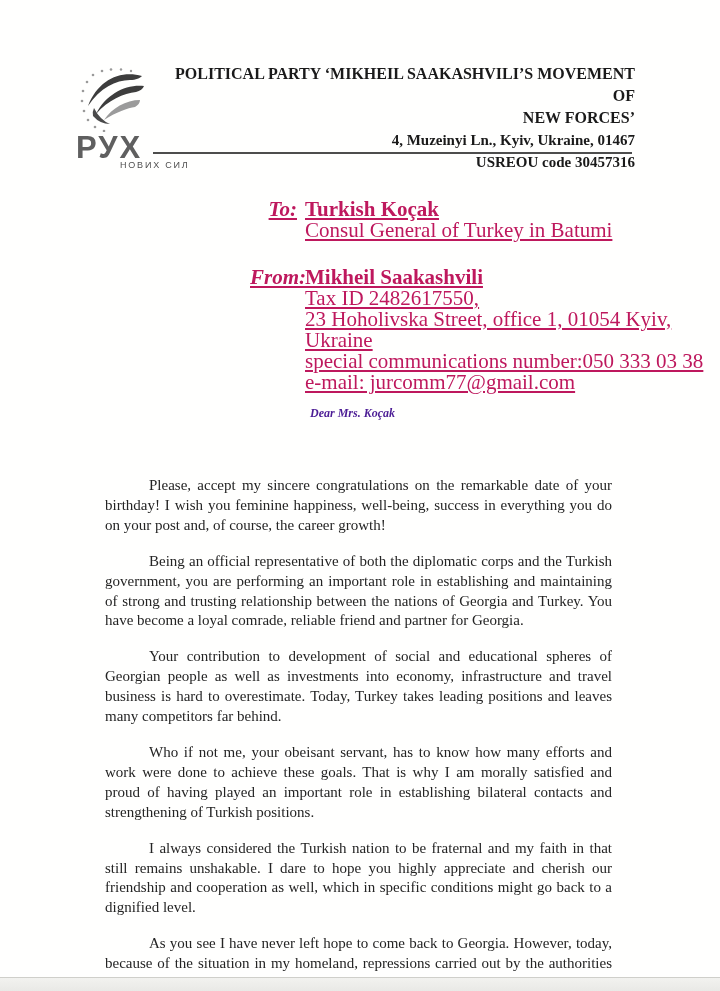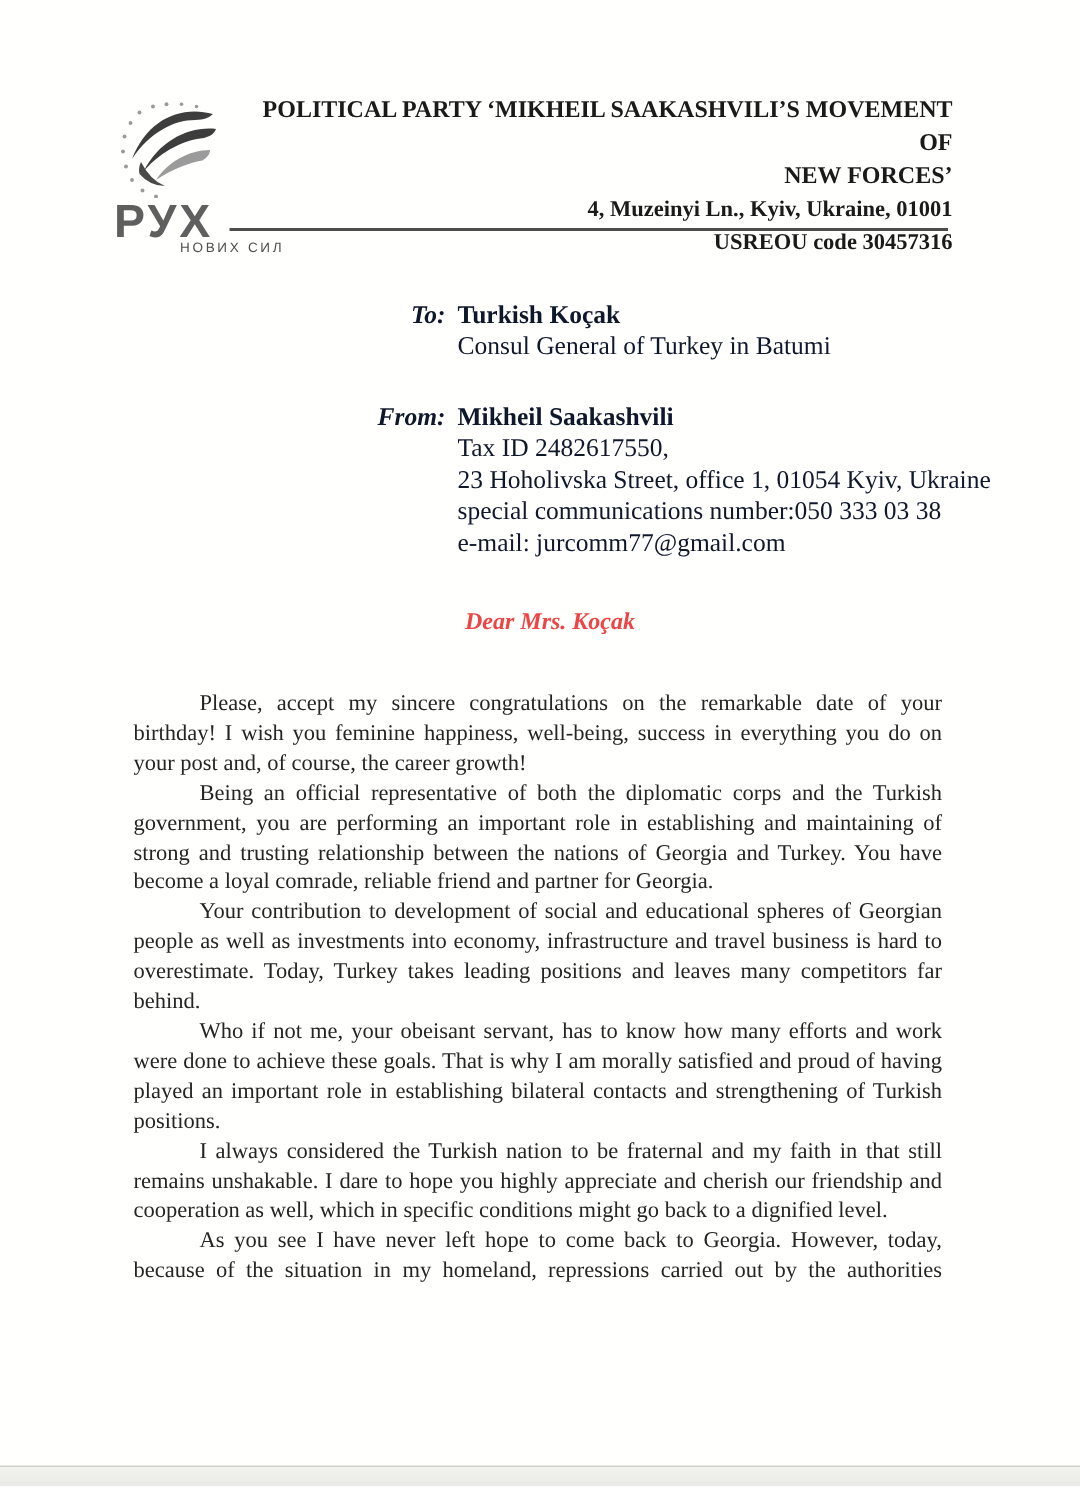--- a/index.html
+++ b/index.html
@@ -33,37 +33,37 @@
     text-align:right; font-weight:bold; color:#1a1a1a;
   }
   .org-name { font-size:16px; line-height:22px; }
   .org-addr, .org-code { font-size:15px; line-height:22px; }
   .lh-rule {
     position:absolute; left:153px; top:152px; width:479px; height:2px;
     background:#2e2e2e; opacity:.85;
   }
 
   
-  .addressing { position:absolute; left:250px; top:199px; font-size:17px; line-height:21px; color:#0f172a; }
+  .addressing { position:absolute; left:250px; top:199px; font-size:21px; line-height:21px; color:#be185d;text-decoration:underline; }
   .addr-row { display:flex; }
   .addr-row + .addr-row { margin-top:26px; }
   .addr-label { width:47px; text-align:right; font-weight:bold; font-style:italic; flex:none; }
   .addr-content { margin-left:8px; }
   .addr-name { font-weight:bold; }
 
   
   .salutation {
     position:absolute; left:310px; top:406px;
-    font-weight:bold; font-style:italic; font-size:16px; color:#ef4444;
+    font-weight:bold; font-style:italic; font-size:12px; color:#4c1d95;
   }
 
   
   .letter-body { position:absolute; left:89px; top:460px; width:539px; }
   .letter-body p {
-    margin:0; text-indent:44px; text-align:justify;
+    margin:16px; text-indent:44px; text-align:justify;
     font-size:15px; line-height:19.9px; color:#242424;
   }
   .letter-body p.continues { text-align-last:justify;font-family:Liberation Serif, serif; }
 
   
   .scan-edge-bottom {
     position:absolute; left:0; bottom:0; width:720px; height:13px;
     background:linear-gradient(to bottom,#f2f2ef,#e9e9e6);
     border-top:1px solid #cfcfca;
   }
@@ -95,21 +95,21 @@
         <path fill="#9b9b9b" d="M60,32 C46,32 32,40 24,52 C36,44 48,40 55,39 C58,37 60,35 60,32 Z"></path>
         <path fill="#4a4a4a" d="M14,40 Q20,52 30,56 Q20,56 13,48 Q12,44 14,40 Z"></path>
       </svg>
       <div class="logo-main">РУХ</div>
       <div class="logo-sub">НОВИХ СИЛ</div>
     </div>
 
     <div class="org-block">
       <div class="org-name">POLITICAL PARTY ‘MIKHEIL SAAKASHVILI’S MOVEMENT OF</div>
       <div class="org-name">NEW FORCES’</div>
-      <div class="org-addr">4, Muzeinyi Ln., Kyiv, Ukraine, 01001</div>
+      <div class="org-addr">4, Muzeinyi Ln., Kyiv, Ukraine, 01467</div>
       <div class="org-code">USREOU code 30457316</div>
     </div>
     <div class="lh-rule"></div>
   </div>
 
   <div class="addressing">
     <div class="addr-row">
       <div class="addr-label">To:</div>
       <div class="addr-content">
         <div class="addr-name">Turkish Koçak</div>

